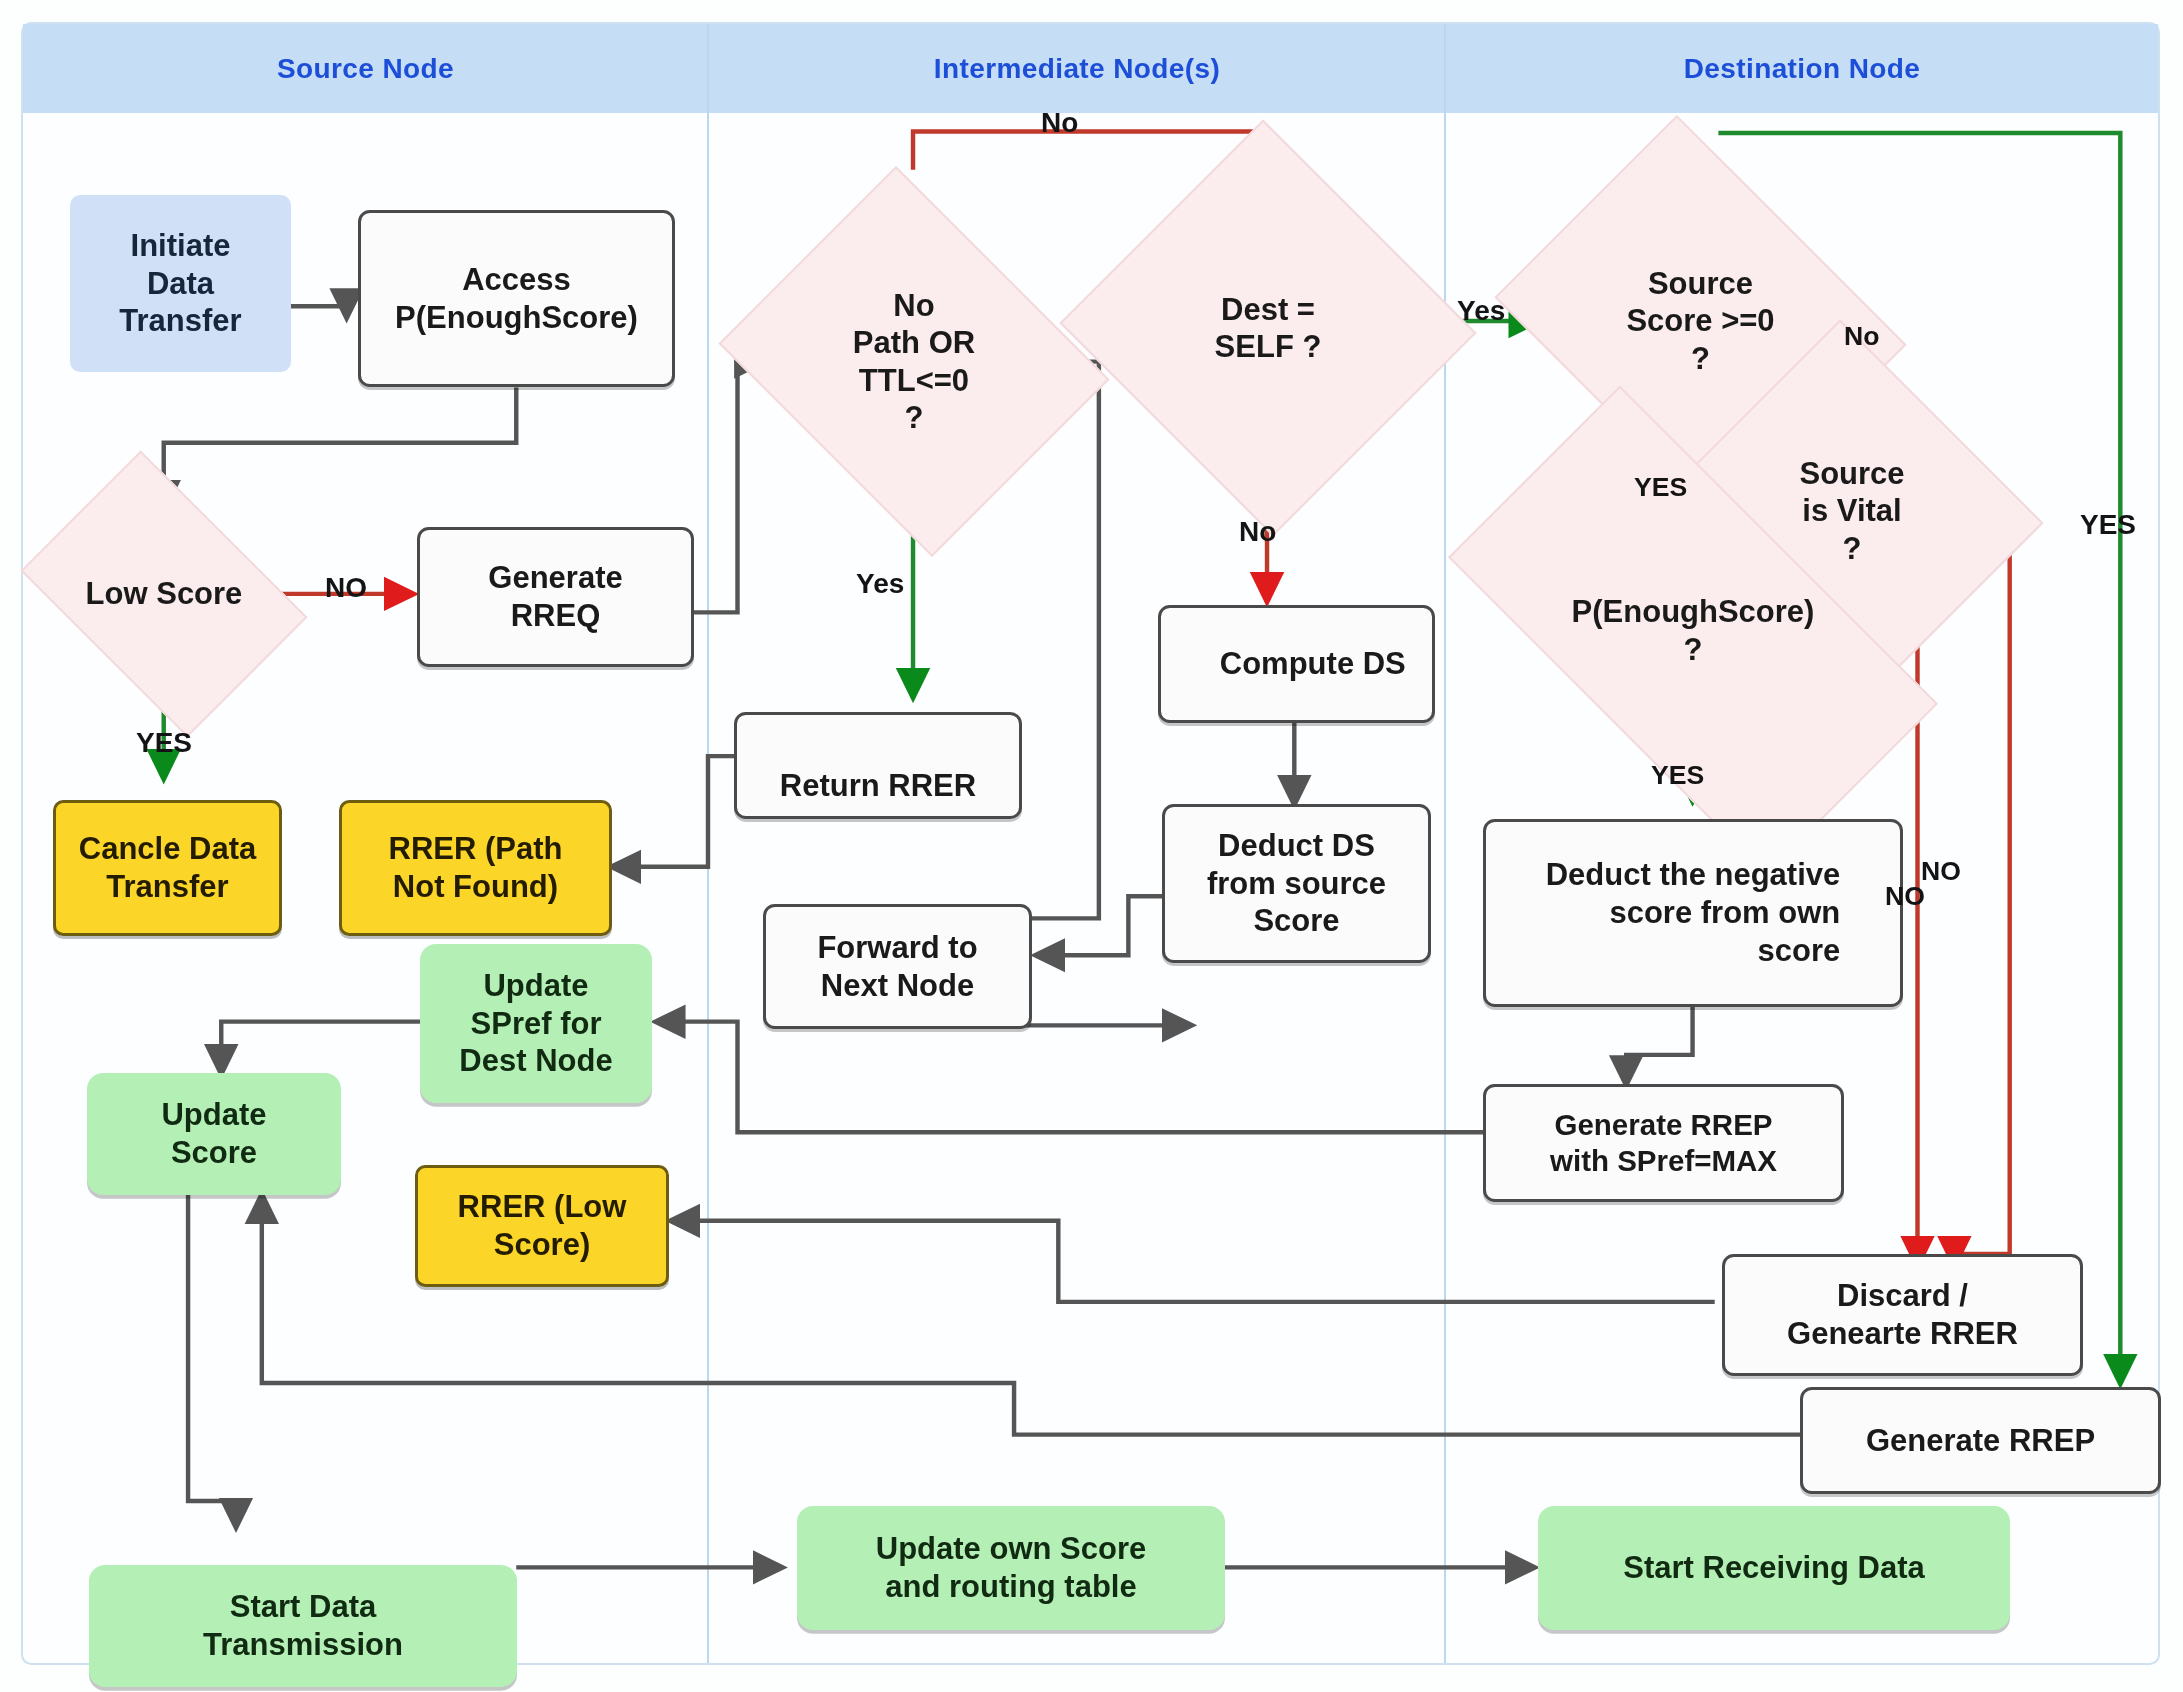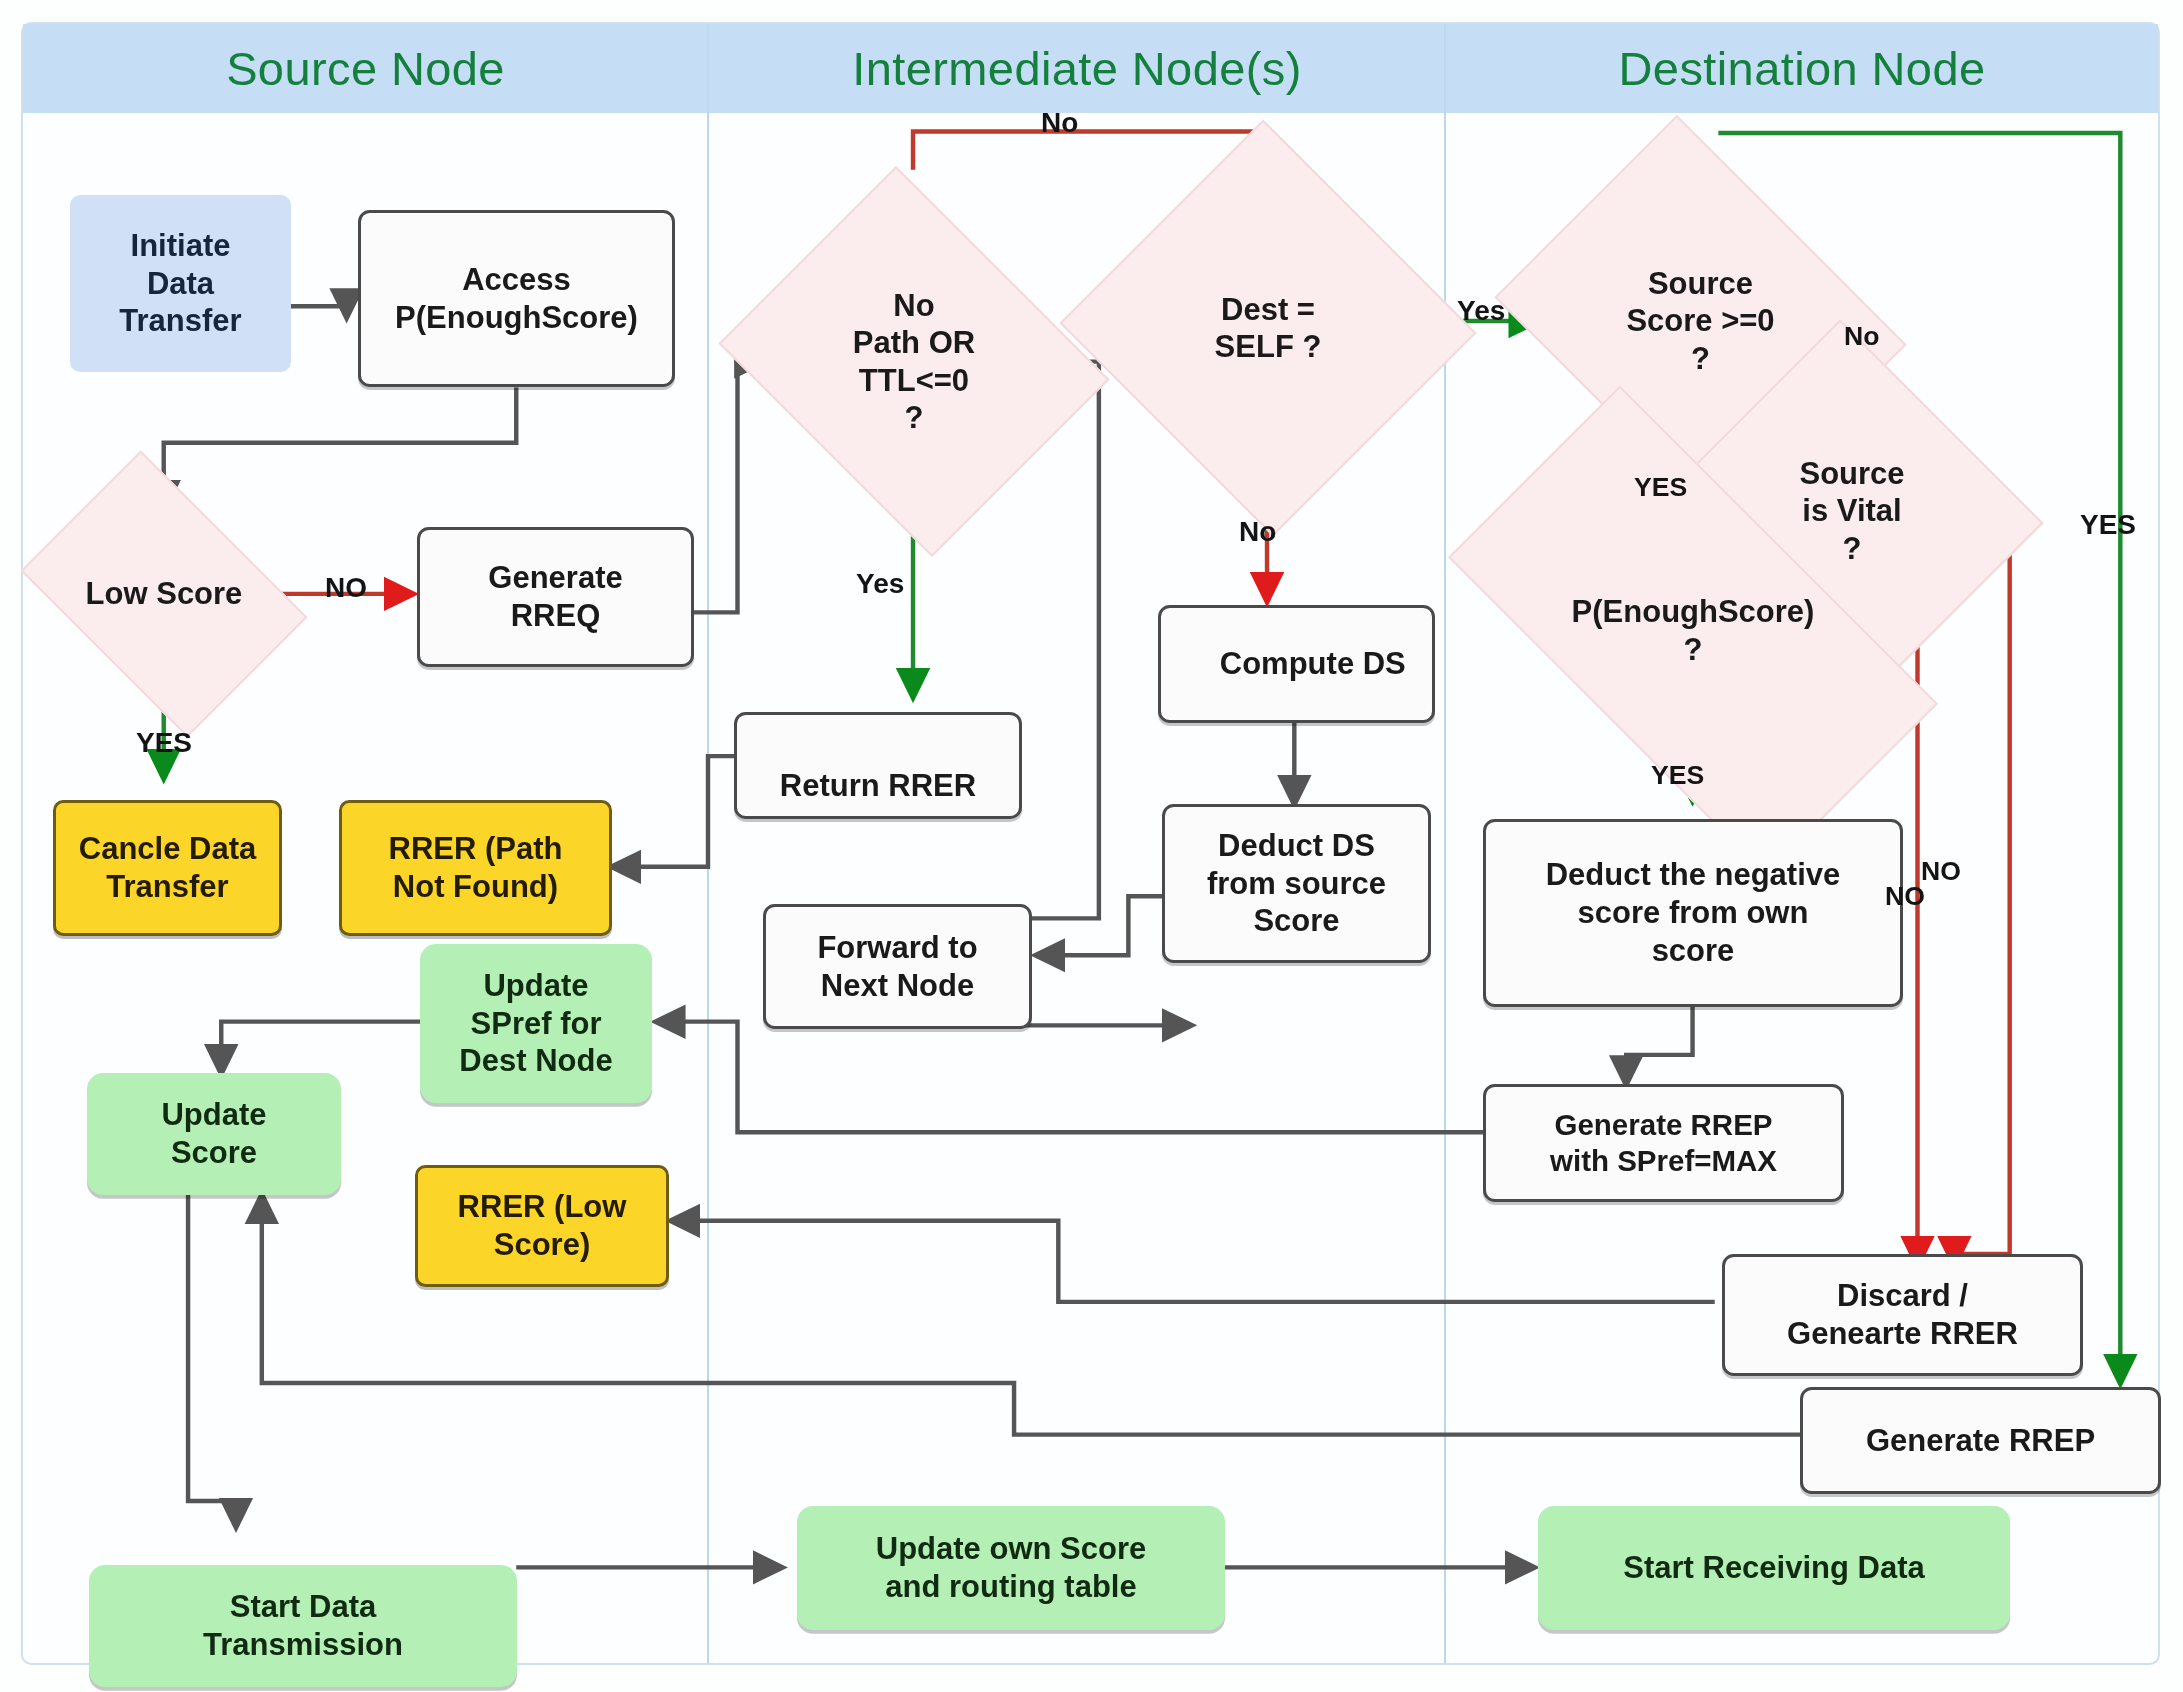--- a/index.html
+++ b/index.html
@@ -9,21 +9,21 @@
   
   .lane-frame{
     position:absolute;left:20.7px;top:22px;width:2139px;height:1643px;
     border:2.2px solid #cfe0ef;border-radius:10.3px;background:#fcfeff;box-sizing:border-box;
   }
   .lane-head{
     position:absolute;top:24px;height:89px;background:#c5ddf5;box-sizing:border-box;
     display:flex;align-items:center;justify-content:center;
   }
   .lane-head span{
-    font-size:47px;font-weight:normal;color:#15803d;letter-spacing:0.4px;
+    font-size:28px;font-weight:bold;color:#1d4ed8;letter-spacing:0.4px;
   }
   .lane-div{position:absolute;top:24px;width:2.2px;height:1639px;background:#bcd8ee;}
 
   
   .node{
     position:absolute;box-sizing:border-box;display:flex;align-items:center;
     justify-content:center;text-align:center;border-radius:11.8px;
     font-size:31px;font-weight:bold;line-height:1.22;color:#1a1a1a;
     padding:4.4px 7.4px;
   }
@@ -243,21 +243,21 @@
 ?</div>
   </div>
 
   <div class="diamond" style="left:1468px;top:509px;width:450px;height:243px;">
     <div class="dshape"></div>
     <div class="dlabel">P(EnoughScore)
 ?</div>
   </div>
 
   <div class="node n-proc" style="left:1483px;top:819px;width:420px;height:188px;">
-    <span style="white-space:pre-line;">Deduct the negative
+    <span style="white-space:pre-line;text-align:right;">Deduct the negative
 score from own
 score</span>
   </div>
 
   <div class="node n-proc" style="left:1483px;top:1084px;width:361px;height:118px;">
     <span style="white-space:pre-line;font-size:29.5px;">Generate RREP
 with  SPref=MAX</span>
   </div>
 
   <div class="node n-proc" style="left:1715px;top:1254px;width:361px;height:122px;margin-left:7px;">

